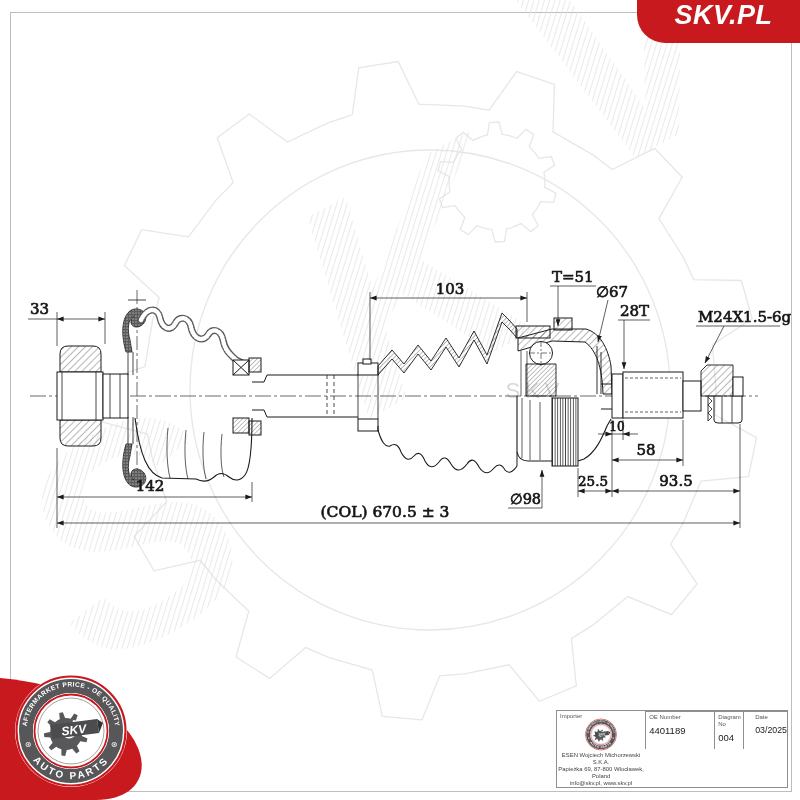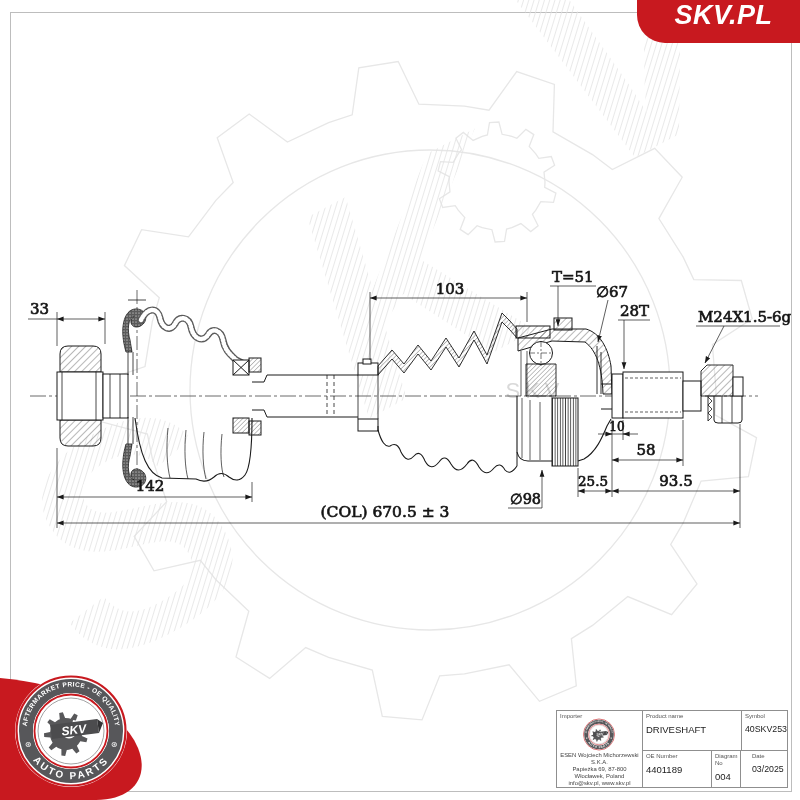--- a/index.html
+++ b/index.html
@@ -280,30 +280,20 @@
       <svg width="40" height="40" viewBox="13 673 116 116" style="margin-top:-2px;">
         <use href="#skvBadge"></use>
       </svg>
       <div id="imp-addr">
         <div>ESEN Wojciech Michorzewski S.K.A.</div>
         <div>Papieżka 69, 87-800 Włocławek,  Poland</div>
         <div>info@skv.pl, www.skv.pl</div>
       </div>
     </div>
     <div id="tb-right">
-      <div id="tb-toprow">
-        <div class="cellb" style="width:99px;">
-          <div class="lbl">Product name</div>
-          <div class="val">DRIVESHAFT</div>
-        </div>
-        <div class="cellb" style="flex:1;">
-          <div class="lbl">Symbol</div>
-          <div class="val" style="font-size:8.8px;">40SKV253</div>
-        </div>
-      </div>
       <div id="tb-botrow">
         <div class="cellb" style="width:69px;">
           <div class="lbl">OE Number</div>
           <div class="val">4401189</div>
         </div>
         <div class="cellb" style="width:29px;">
           <div class="lbl">Diagram No</div>
           <div class="val">004</div>
         </div>
         <div class="cellb" style="flex:1;padding-left:8px;">

